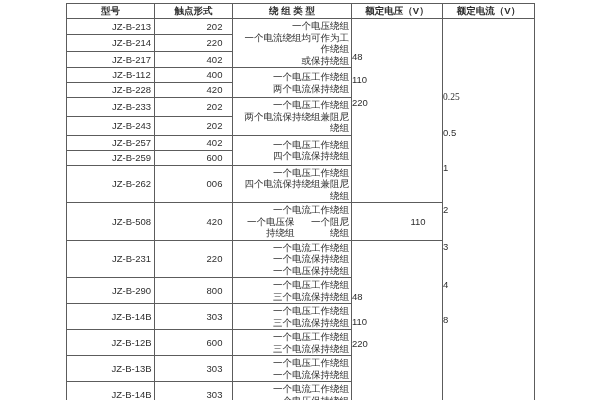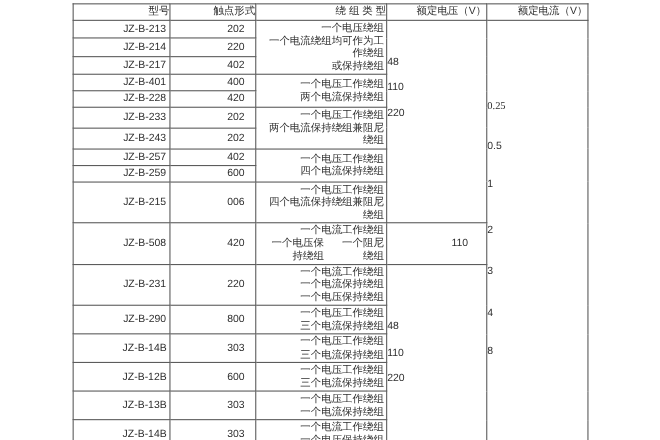--- a/index.html
+++ b/index.html
@@ -9,21 +9,21 @@
   }
   table.spec{
     position:absolute;left:66px;top:3px;
     border-collapse:collapse;table-layout:fixed;
   }
   .spec th,.spec td{
     border:1px solid #5c5c5c;
     padding:0;font-size:9.5px;font-weight:normal;line-height:11.5px;
     vertical-align:middle;overflow:hidden;
   }
-  .spec th{text-align:right;height:14px;}
+  .spec th{text-align:center;height:14px;font-weight:bold;}
   tr.h1{height:15px;}
   tr.h2{height:25px;}
   tr.h3{height:34px;}
   td.c{text-align:center;padding-left:42px;}
   td.w{text-align:right;padding:1px 2px 1px 6px;}
   td.rel{position:relative;}
   .abs{position:absolute;left:0;right:0;text-align:left;height:12px;}
   .wline2{display:flex;gap:13px;}
   
   .v1a{top:32px;} .v1b{top:55px;} .v1c{top:78px;}
@@ -80,21 +80,21 @@
     <tr class="h1">
       <td class="c">JZ-B-214</td>
       <td class="c">220</td>
     </tr>
     <tr class="h1">
       <td class="c">JZ-B-217</td>
       <td class="c">402</td>
     </tr>
 
     <tr class="h1">
-      <td class="c">JZ-B-401</td>
+      <td class="c">JZ-B-112</td>
       <td class="c">400</td>
       <td class="w" rowspan="2">
         <div>一个电压工作绕组</div>
         <div>两个电流保持绕组</div>
       </td>
     </tr>
     <tr class="h1">
       <td class="c">JZ-B-228</td>
       <td class="c">420</td>
     </tr>
@@ -119,21 +119,21 @@
         <div>一个电压工作绕组</div>
         <div>四个电流保持绕组</div>
       </td>
     </tr>
     <tr class="h1">
       <td class="c">JZ-B-259</td>
       <td class="c">600</td>
     </tr>
 
     <tr class="h2">
-      <td class="c">JZ-B-215</td>
+      <td class="c">JZ-B-262</td>
       <td class="c">006</td>
       <td class="w">
         <div>一个电压工作绕组</div>
         <div>四个电流保持绕组兼阻尼绕组</div>
       </td>
     </tr>
 
     <tr class="h2">
       <td class="c">JZ-B-508</td>
       <td class="c">420</td>

